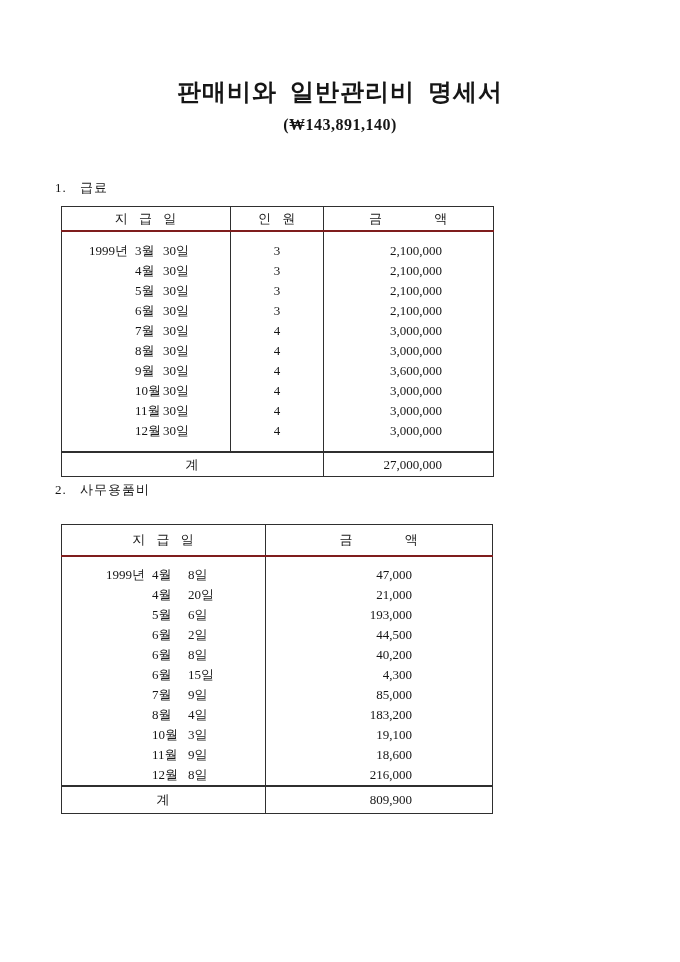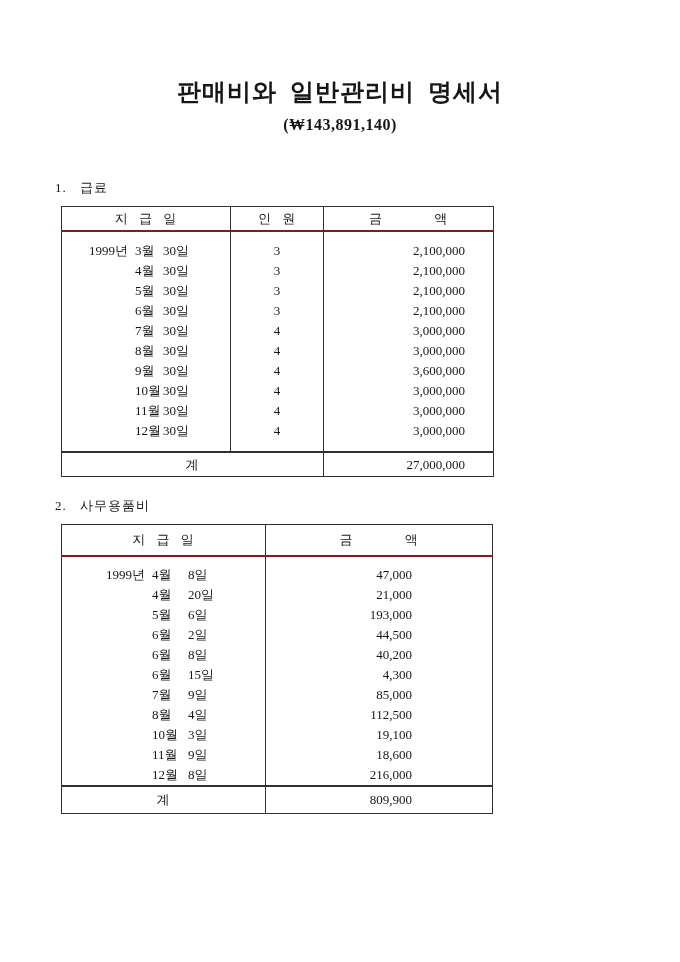--- a/index.html
+++ b/index.html
@@ -12,21 +12,21 @@
     font-size:24px;font-weight:bold;letter-spacing:1px;word-spacing:6px;white-space:pre;
   }
   .doc-subtitle{
     position:absolute;top:116px;left:0;width:680px;text-align:center;
     font-size:16px;font-weight:bold;letter-spacing:.5px;
   }
   .sec-heading{
     position:absolute;left:55px;font-size:13px;letter-spacing:1px;word-spacing:9px;white-space:pre;
   }
   .sec1-heading{top:179px}
-  .sec2-heading{top:497px}
+  .sec2-heading{top:481px}
   .tbl-wrap{position:absolute;left:61px}
   .tbl1-wrap{top:206px}
   .tbl2-wrap{top:524px}
   table.tbl{
     border-collapse:collapse;table-layout:fixed;width:429px;
     font-size:13px;border:1.5px solid #2f2f2f;
   }
   .tbl th,.tbl td{padding:0;vertical-align:middle;}
   .tbl th{
     font-weight:normal;text-align:center;white-space:pre;
@@ -44,21 +44,21 @@
   .tbl2 tbody tr:last-child td{}
   .date{text-align:left}
   .tbl1 .date{padding-left:27px}
   .tbl2 .date{padding-left:44px}
   .yr{display:inline-block;width:46px;text-align:left}
   .mo,.dy{display:inline-block;text-align:left}
   .tbl1 .mo{width:28px}.tbl1 .dy{width:33px}
   .tbl2 .mo{width:36px}.tbl2 .dy{width:33px}
   .count{text-align:center}
   .amount{text-align:right}
-  .tbl1 .amount{padding-right:28px}
+  .tbl1 .amount{padding-right:51px}
   .tbl2 .amount{padding-right:80px}
   .tbl tfoot td{border-top:2px solid #2f2f2f}
   .tbl1 tfoot td{height:23px}
   .tbl2 tfoot td{height:26px}
   .total-label{text-align:center;letter-spacing:1px}
 </style>
 </head>
 <body>
 
 <div class="page">
@@ -169,21 +169,21 @@
           <tr>
             <td class="date"><span class="yr"></span><span class="mo">6월</span><span class="dy">15일</span></td>
             <td class="amount bl">4,300</td>
           </tr>
           <tr>
             <td class="date"><span class="yr"></span><span class="mo">7월</span><span class="dy">9일</span></td>
             <td class="amount bl">85,000</td>
           </tr>
           <tr>
             <td class="date"><span class="yr"></span><span class="mo">8월</span><span class="dy">4일</span></td>
-            <td class="amount bl">112,500</td>
+            <td class="amount bl">183,200</td>
           </tr>
           <tr>
             <td class="date"><span class="yr"></span><span class="mo">10월</span><span class="dy">3일</span></td>
             <td class="amount bl">19,100</td>
           </tr>
           <tr>
             <td class="date"><span class="yr"></span><span class="mo">11월</span><span class="dy">9일</span></td>
             <td class="amount bl">18,600</td>
           </tr>
           <tr>

